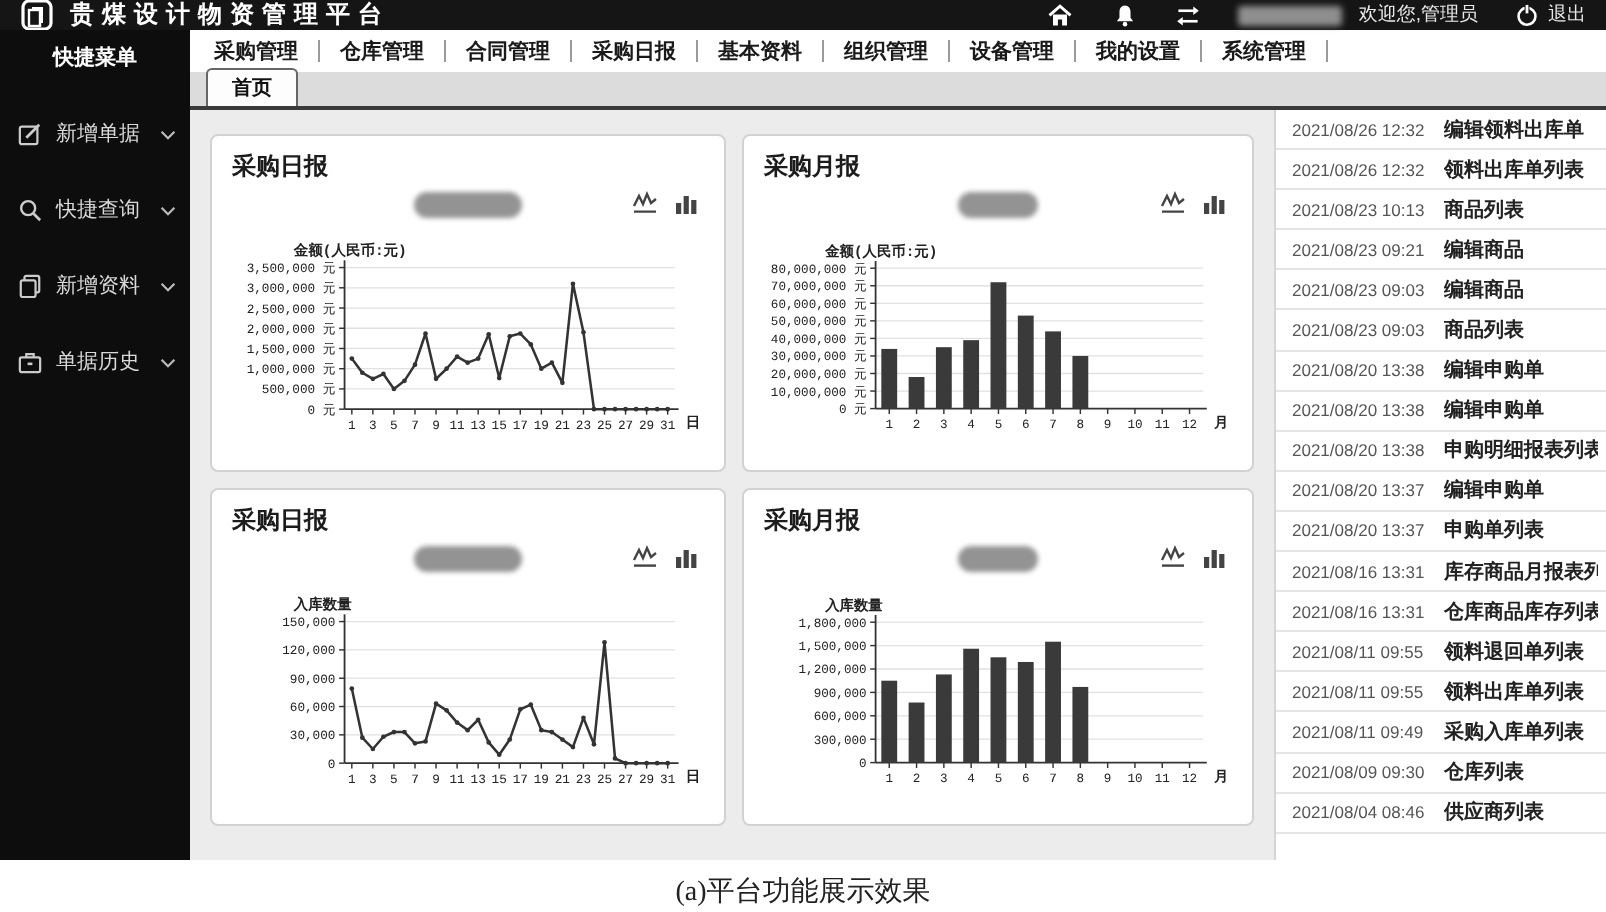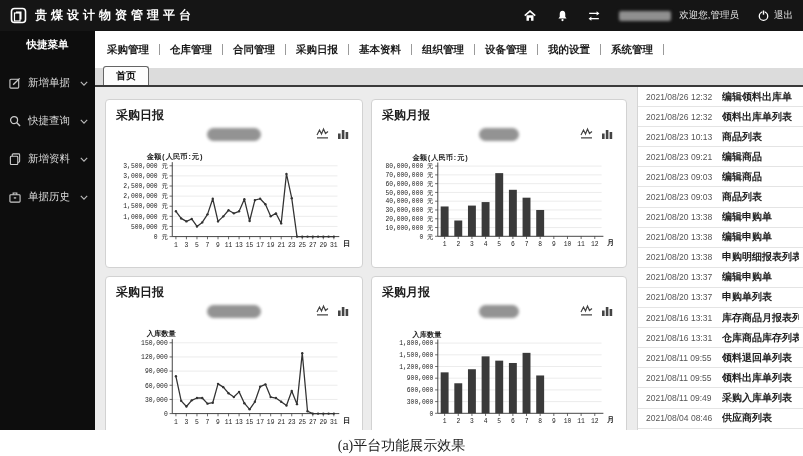--- a/index.html
+++ b/index.html
@@ -1,40 +1,40 @@
 <!DOCTYPE html>
 <html><head>
 <meta charset="utf-8">
 <style>
   * { margin:0; padding:0; box-sizing:border-box; }
   body { background:#fff; font-family:"Liberation Sans", sans-serif; width:803px; }
   .screenshot { width:803px; height:430px; display:flex; flex-direction:column; background:#ececec; overflow:hidden; }
 
   
-  .app-header { height:31px; background:#151515; display:flex; align-items:center; padding:0 10px; flex:none; }
+  .app-header { height:15px; background:#151515; display:flex; align-items:center; padding:0 10px; flex:none; }
   .logo { width:17px; height:17px; margin-right:8px; flex:none; }
   .app-title { color:#fff; font-size:12px; font-weight:bold; letter-spacing:4px; white-space:nowrap; }
   .header-right { margin-left:auto; display:flex; align-items:center; gap:18px; }
   .hicon { width:14px; height:15px; display:inline-flex; align-items:center; justify-content:center; cursor:pointer; }
   .user-blur { width:52px; height:10px; background:#8f8f8f; border-radius:2px; filter:blur(1.5px); }
   .welcome { color:#e8e8e8; font-size:9.5px; margin-left:-10px; white-space:nowrap; }
   .logout { display:flex; align-items:center; gap:4px; color:#e8e8e8; font-size:9.5px; cursor:pointer; white-space:nowrap; }
 
   
   .body-row { flex:1; display:flex; min-height:0;border-radius:28px; }
 
   
   .sidebar { width:95px; background:#0d0d0d; flex:none; display:flex; flex-direction:column; }
   .sb-title { color:#fff; font-size:10.5px; font-weight:bold; text-align:center; padding:7px 0 12px; }
   .sb-item { height:38px; display:flex; align-items:center; gap:7px; padding:0 7px 0 9px; color:#d9d9d9; font-size:10.5px; cursor:pointer; white-space:nowrap; }
   .sb-item .chev { margin-left:auto; }
 
   
   .main { flex:1; display:flex; flex-direction:column; min-width:0; }
-  .navbar { height:37px; background:#fff; display:flex; align-items:center; padding-left:12px; flex:none; }
+  .navbar { height:21px; background:#fff; display:flex; align-items:center; padding-left:12px; flex:none; }
   .nav-item { font-size:10.5px; font-weight:bold; color:#1a1a1a; cursor:pointer; white-space:nowrap; }
   .nav-sep { width:1px; height:11px; background:#9a9a9a; margin:0 10px; }
   .tabstrip { height:19px; background:#dcdcdc; border-bottom:2px solid #3a3a3a; display:flex; align-items:flex-end; padding-left:8px; flex:none; }
   .tab { background:#fdfdfd; border:1px solid #666; border-bottom:none; border-radius:3px 3px 0 0; font-size:10px; font-weight:bold; color:#111; padding:2px 12px 2px; cursor:pointer; }
 
   .content { flex:1; display:flex; min-height:0; }
   .charts { flex:1; display:grid; grid-template-columns:258px 256px; grid-template-rows:169px 169px; gap:8px; padding:12px 6px 0 10px; align-content:start;font-family:Liberation Mono, monospace; }
   .card { background:#fff; border:1px solid #d2d2d2; border-radius:4px; padding:7px 10px 5px; display:flex; flex-direction:column; overflow:hidden; }
   .card-title { font-size:12px; font-weight:bold; color:#1c1c1c; flex:none; }
   .legend-row { position:relative; height:20px; flex:none; display:flex; align-items:center; }
@@ -641,20 +641,24 @@
             </div>
           <div class="arow">
               <span class="atime">2021/08/11 09:55</span>
               <span class="alabel">领料出库单列表</span>
             </div>
           <div class="arow">
               <span class="atime">2021/08/11 09:49</span>
               <span class="alabel">采购入库单列表</span>
             </div>
           <div class="arow">
+              <span class="atime">2021/08/09 09:30</span>
+              <span class="alabel">仓库列表</span>
+            </div>
+          <div class="arow">
               <span class="atime">2021/08/04 08:46</span>
               <span class="alabel">供应商列表</span>
             </div>
         </aside>
       </div>
     </div>
   </div>
 </div>
 
 <div class="caption">(a)平台功能展示效果</div>

